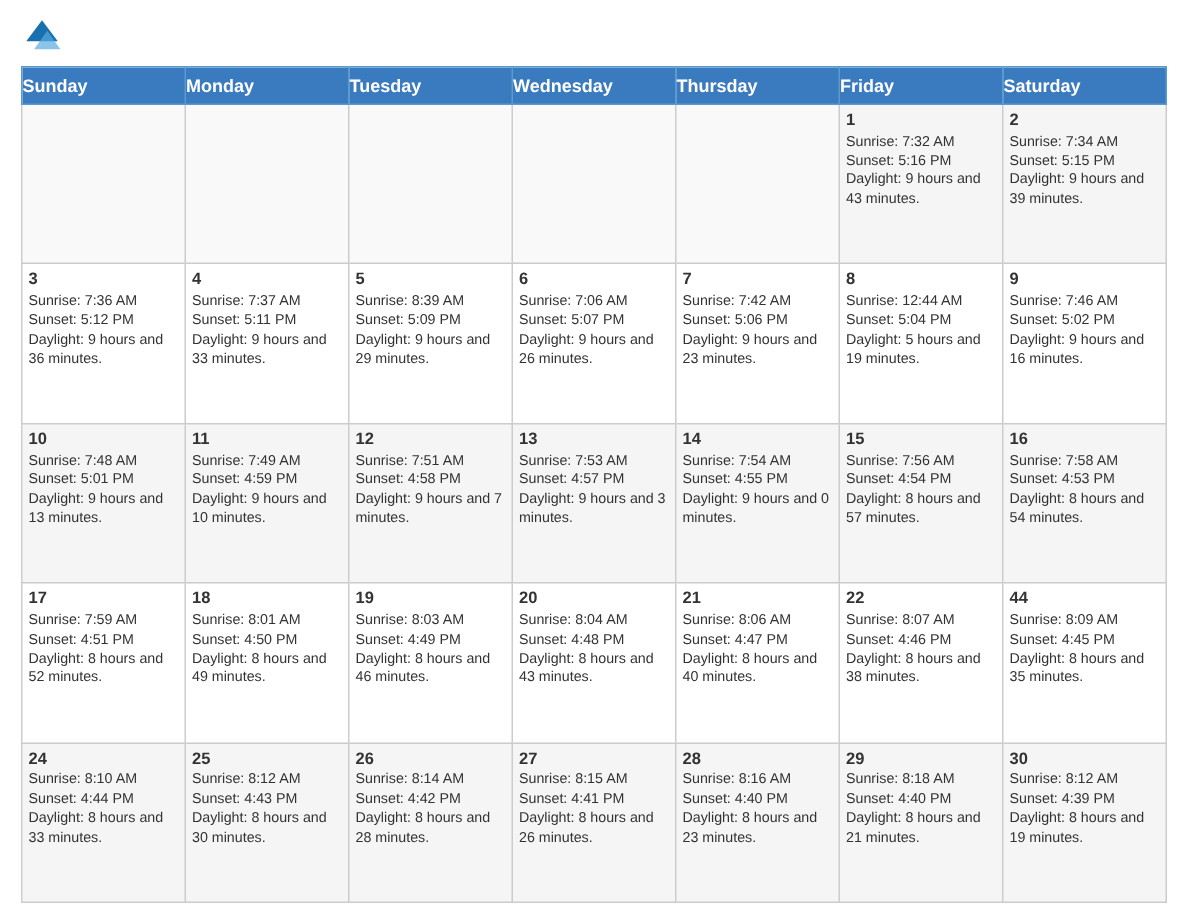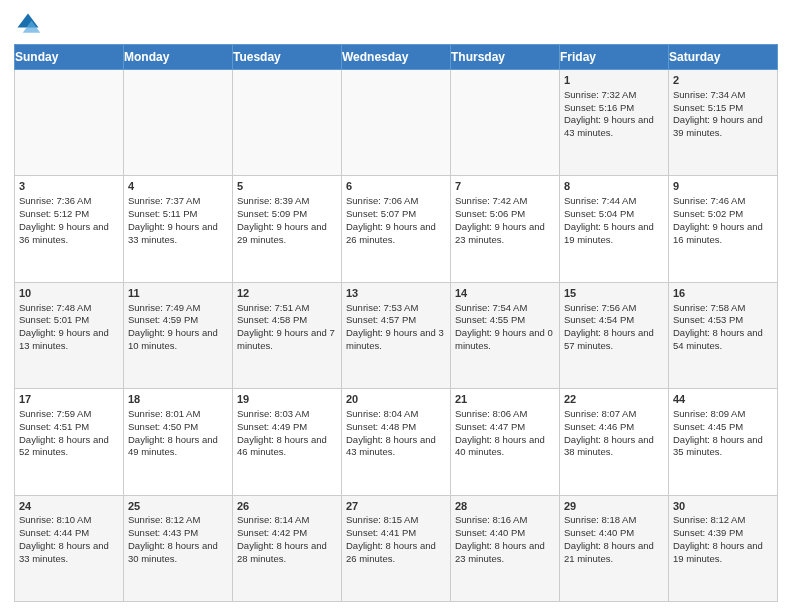--- a/index.html
+++ b/index.html
@@ -172,21 +172,21 @@
             <div>Daylight: 9 hours and 26 minutes.</div>
           </td>
           <td>
             <span class="day-num">7</span>
             <div>Sunrise: 7:42 AM</div>
             <div>Sunset: 5:06 PM</div>
             <div>Daylight: 9 hours and 23 minutes.</div>
           </td>
           <td>
             <span class="day-num">8</span>
-            <div>Sunrise: 7:44 AM</div>
+            <div>Sunrise: 12:44 AM</div>
             <div>Sunset: 5:04 PM</div>
             <div>Daylight: 5 hours and 19 minutes.</div>
           </td>
           <td>
             <span class="day-num">9</span>
             <div>Sunrise: 7:46 AM</div>
             <div>Sunset: 5:02 PM</div>
             <div>Daylight: 9 hours and 16 minutes.</div>
           </td>
         </tr>

